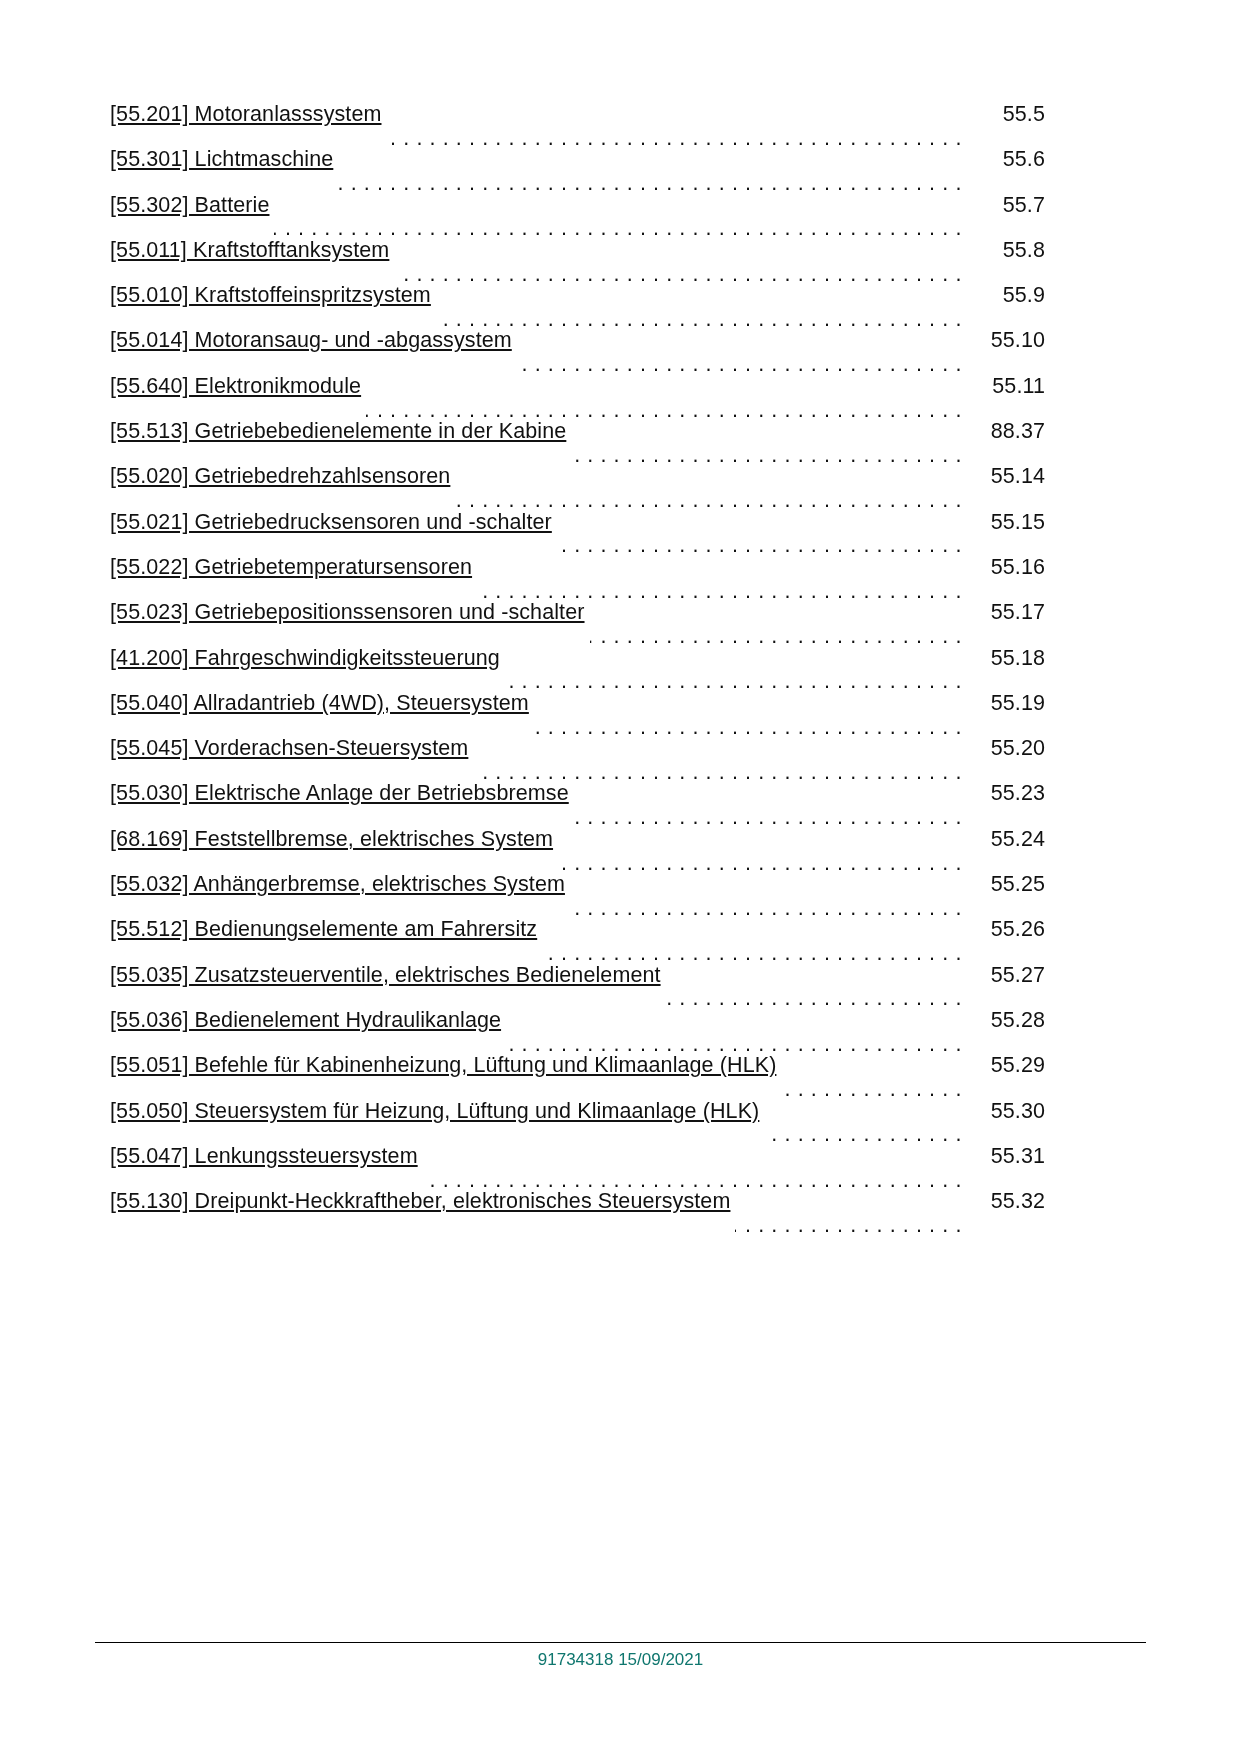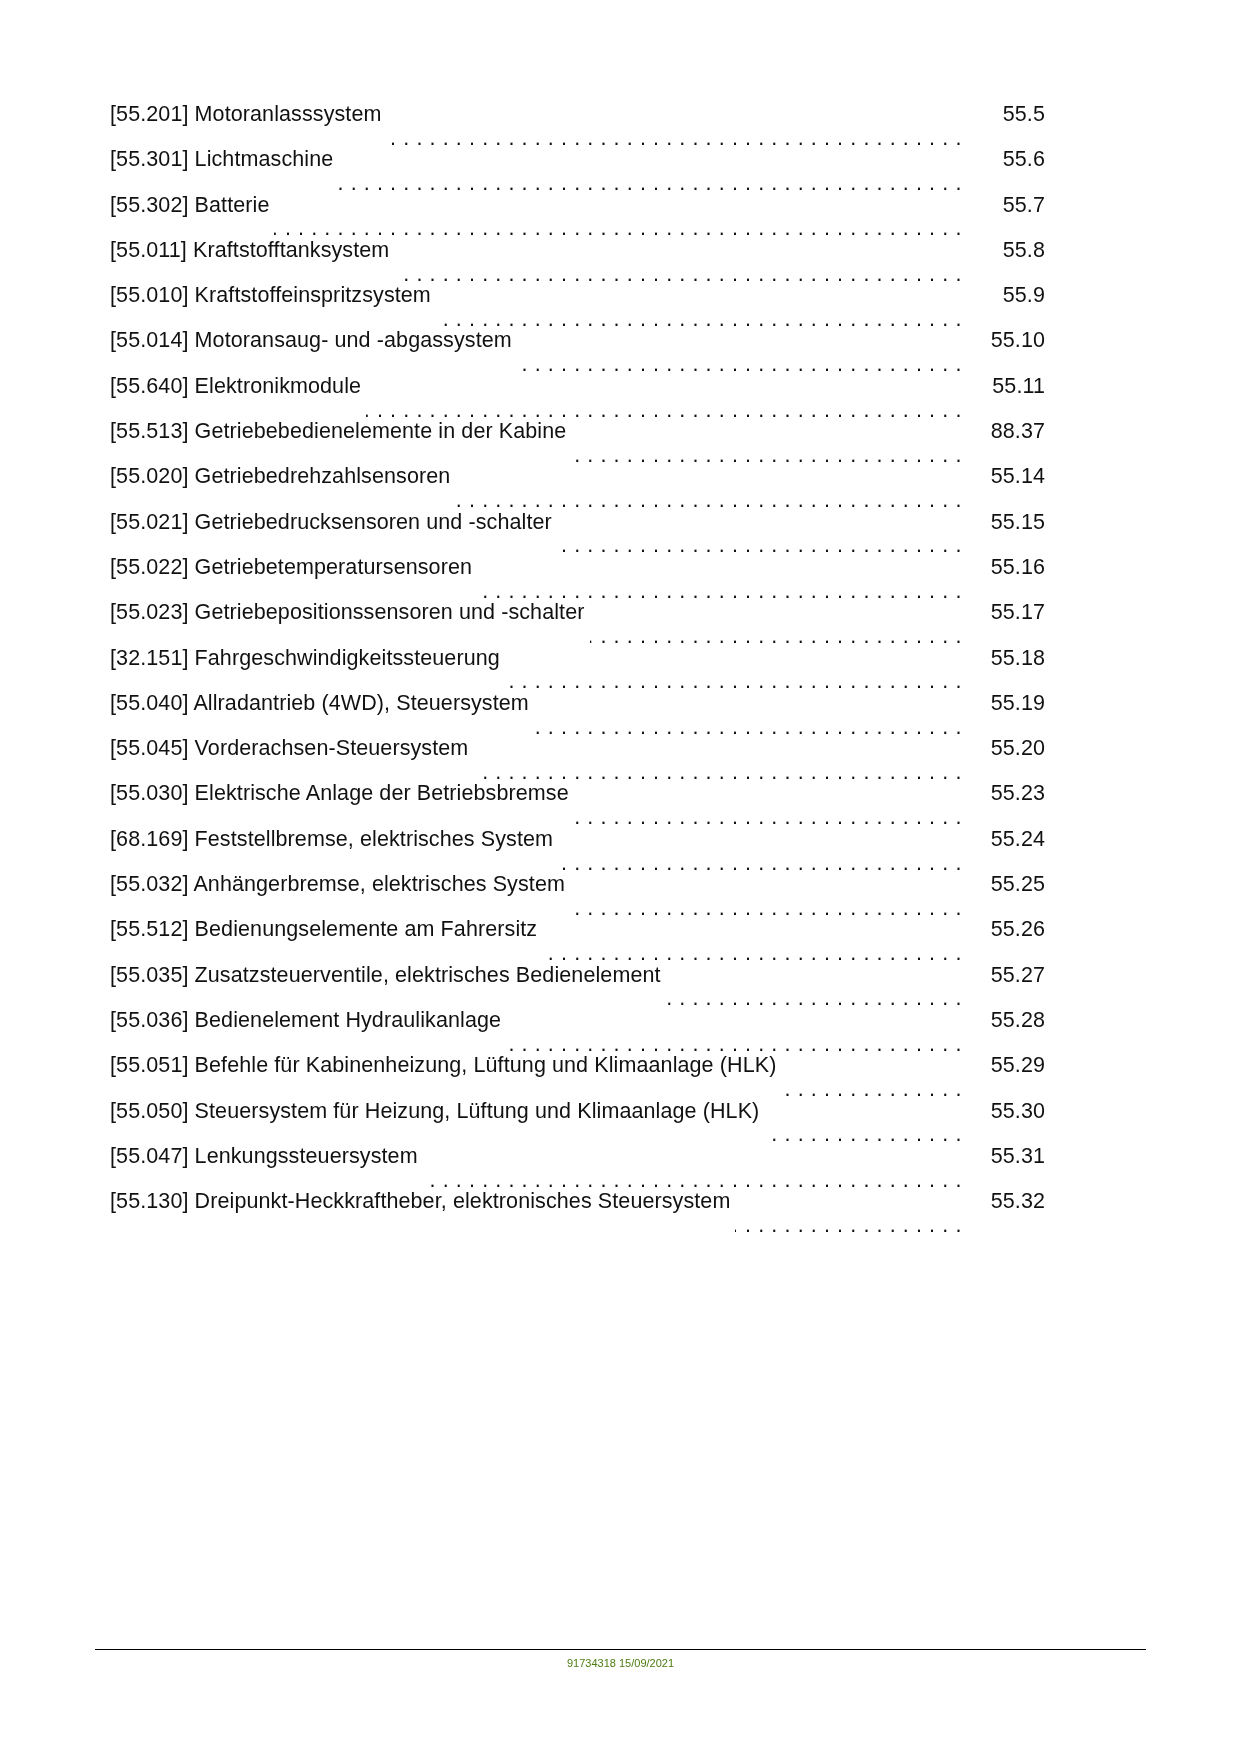--- a/index.html
+++ b/index.html
@@ -31,20 +31,21 @@
     width: 100%;
     font-size: 21.5px;
     line-height: 1;
     height: 45.3px;
     color: #111111;
     letter-spacing: 0.1px;
   }
   .entry-text {
     white-space: nowrap;
     flex: 0 0 auto;
+    text-decoration: underline;
   }
   .entry-leader {
     flex: 1 1 auto;
     position: relative;
     overflow: hidden;
     height: 1em;
     margin: 0 5px 0 5px;
     align-self: flex-end;
   }
   .entry-leader::before {
@@ -71,22 +72,22 @@
     bottom: 84px;
   }
   .footer-rule {
     border: 0;
     border-top: 1.6px solid #000000;
     margin: 0 0 7px 0;
     width: 100%;
   }
   .footer-text {
     text-align: center;
-    font-size: 11px;
-    color: #4d7c0f;
+    font-size: 17px;
+    color: #0f766e;
     line-height: 1.2;
   }
 </style>
 </head>
 <body>
 
 <div class="page">
 
   <div class="toc">
       <div class="toc-entry">
@@ -143,21 +144,21 @@
         <span class="entry-text">[55.022] Getriebetemperatursensoren</span>
         <span class="entry-leader"></span>
         <span class="entry-page">55.16</span>
       </div>
       <div class="toc-entry">
         <span class="entry-text">[55.023] Getriebepositionssensoren und -schalter</span>
         <span class="entry-leader"></span>
         <span class="entry-page">55.17</span>
       </div>
       <div class="toc-entry">
-        <span class="entry-text">[32.151] Fahrgeschwindigkeitssteuerung</span>
+        <span class="entry-text">[41.200] Fahrgeschwindigkeitssteuerung</span>
         <span class="entry-leader"></span>
         <span class="entry-page">55.18</span>
       </div>
       <div class="toc-entry">
         <span class="entry-text">[55.040] Allradantrieb (4WD), Steuersystem</span>
         <span class="entry-leader"></span>
         <span class="entry-page">55.19</span>
       </div>
       <div class="toc-entry">
         <span class="entry-text">[55.045] Vorderachsen-Steuersystem</span>

